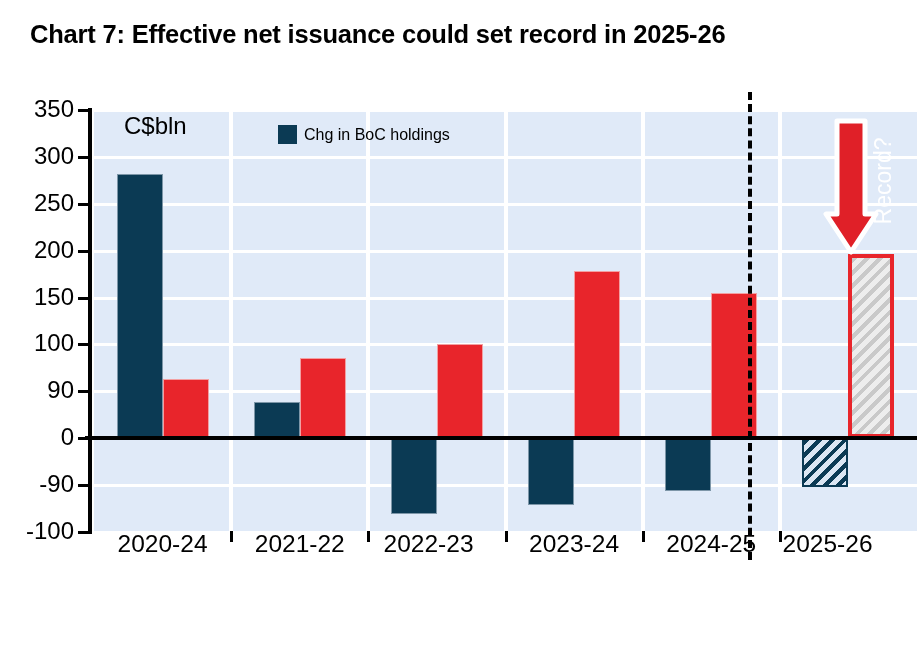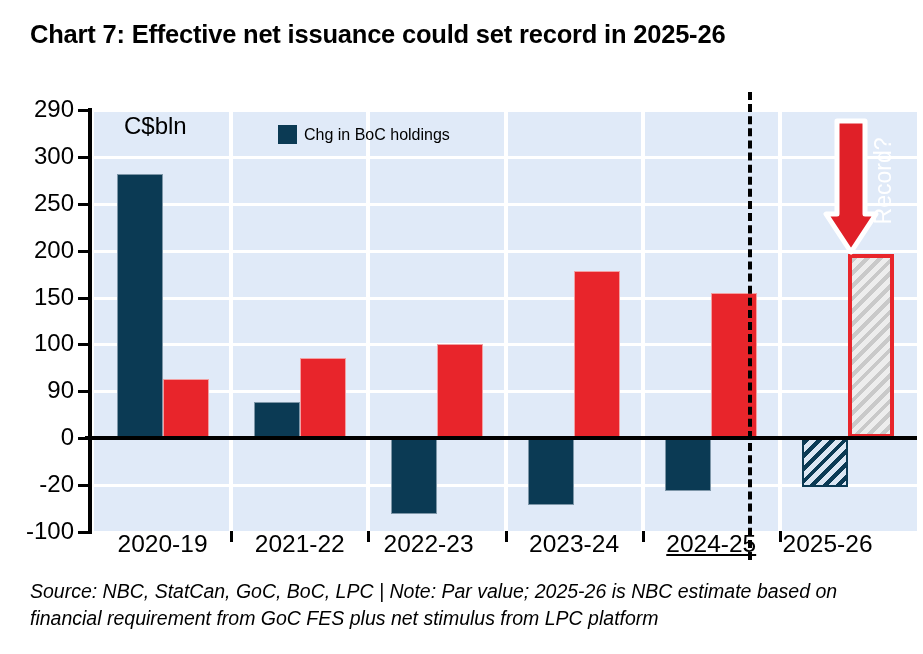--- a/index.html
+++ b/index.html
@@ -242,21 +242,21 @@
 <div id="root">
 
   <div class="chart-title">Chart 7: Effective net issuance could set record in 2025-26</div>
 
   <div id="y-axis-labels">
       <div class="y-label-wrap" style="top: 519px;">
         <div class="y-label">-100</div>
       </div>
       <div class="y-tick" style="top: 531px;"></div>
       <div class="y-label-wrap" style="top: 472.111px;">
-        <div class="y-label">-20</div>
+        <div class="y-label">-90</div>
       </div>
       <div class="y-tick" style="top: 484.111px;"></div>
       <div class="y-label-wrap" style="top: 425.222px;">
         <div class="y-label">0</div>
       </div>
       <div class="y-tick" style="top: 437.222px;"></div>
       <div class="y-label-wrap" style="top: 378.333px;">
         <div class="y-label">90</div>
       </div>
       <div class="y-tick" style="top: 390.333px;"></div>
@@ -274,21 +274,21 @@
       <div class="y-tick" style="top: 249.667px;"></div>
       <div class="y-label-wrap" style="top: 190.778px;">
         <div class="y-label">250</div>
       </div>
       <div class="y-tick" style="top: 202.778px;"></div>
       <div class="y-label-wrap" style="top: 143.889px;">
         <div class="y-label">300</div>
       </div>
       <div class="y-tick" style="top: 155.889px;"></div>
       <div class="y-label-wrap" style="top: 97px;">
-        <div class="y-label">290</div>
+        <div class="y-label">350</div>
       </div>
       <div class="y-tick" style="top: 109px;"></div>
     </div>
   <div class="y-axis-line"></div>
 
   <div class="plot-area">
     <div id="gridlines-h">
         <div class="gridline-h" style="top: 421px;"></div>
         <div class="gridline-h" style="top: 374.111px;"></div>
         <div class="gridline-h" style="top: 280.333px;"></div>
@@ -326,37 +326,36 @@
   <div class="units">C$bln</div>
 
   <div class="legend">
     <div class="legend-row">
       <span class="legend-swatch" id="legend-swatch-0" style="background: rgb(11, 58, 84);"></span>
       <span class="legend-text">Chg in BoC holdings</span>
     </div>
   </div>
 
   <div id="x-axis-labels">
-      <div class="x-label" style="left: 94px; width: 137.167px;">2020-19</div>
+      <div class="x-label" style="left: 94px; width: 137.167px;">2020-24</div>
       <div class="x-label" style="left: 231.167px; width: 137.167px;">2021-22</div>
       <div class="x-tick" style="left: 230.167px;"></div>
       <div class="x-label" style="left: 360px; width: 137.167px;">2022-23</div>
       <div class="x-tick" style="left: 367.333px;"></div>
       <div class="x-label" style="left: 505.5px; width: 137.167px;">2023-24</div>
       <div class="x-tick" style="left: 504.5px;"></div>
-      <div class="x-label" style="left: 642.667px; width: 137.167px; text-decoration: underline;">2024-25</div>
+      <div class="x-label" style="left: 642.667px; width: 137.167px;">2024-25</div>
       <div class="x-tick" style="left: 641.667px;"></div>
       <div class="x-label" style="left: 759px; width: 137.167px;">2025-26</div>
       <div class="x-tick" style="left: 778.833px;"></div>
     </div>
 
   <div class="forecast-divider"></div>
 
   <div class="record-arrow">
     <svg width="56" height="140" viewBox="0 0 56 140">
       <polygon points="14,3 42,3 42,96 53,96 28,134 3,96 14,96" fill="#e02028" stroke="#ffffff" stroke-width="5" stroke-linejoin="round"></polygon>
     </svg>
     <div class="record-arrow-label">Record?</div>
   </div>
 
-  <div class="source-note">Source: NBC, StatCan, GoC, BoC, LPC | Note: Par value; 2025-26 is NBC estimate based on financial requirement from GoC FES plus net stimulus from LPC platform</div>
 
 </div>
 
 </body></html>

